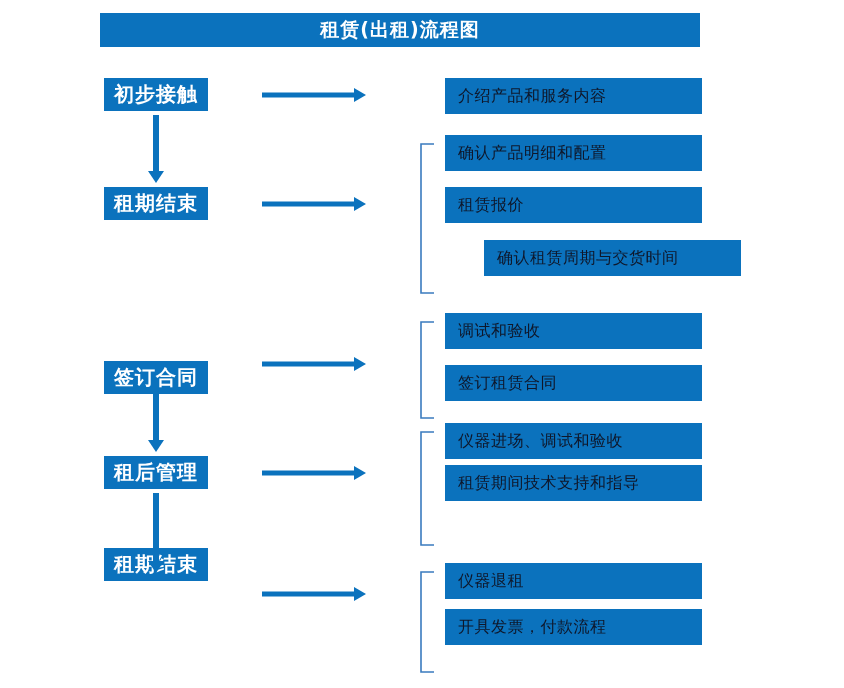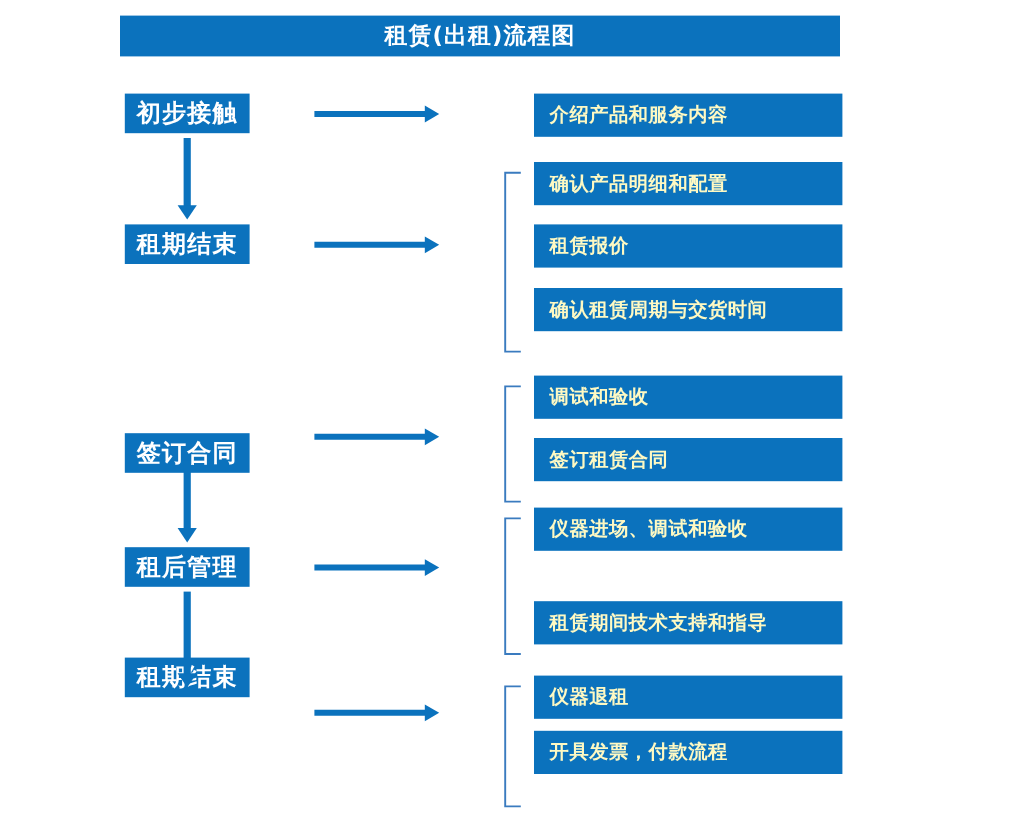--- a/index.html
+++ b/index.html
@@ -50,23 +50,23 @@
     letter-spacing: 1px;
   }
 
   
   .detail-box {
     position: absolute;
     left: 445px;
     width: 257px;
     height: 36px;
     background: #0b72bd;
-    color: #fef9c3;
+    color: #0f172a;
     font-size: 16px;
-    font-weight: bold;
+    font-weight: normal;
     display: flex;
     align-items: center;
     padding-left: 13px;
     letter-spacing: 0.5px;
   }
 
   
   .conn {
     position: absolute;
     pointer-events: none;
@@ -169,22 +169,22 @@
         <svg width="16" height="102" viewBox="0 0 16 102">
           <path d="M14 1 L1 1 L1 101 L14 101" fill="none" stroke="#3a7bbf" stroke-width="1.6"></path>
         </svg>
       </div>
     </div>
 
   <div id="detail-layer">
       <div class="detail-box" style="top: 78px;">介绍产品和服务内容</div>
       <div class="detail-box" style="top: 135px;">确认产品明细和配置</div>
       <div class="detail-box" style="top: 187px;">租赁报价</div>
-      <div class="detail-box" style="top: 240px;">确认租赁周期与交货时间</div>
+      <div class="detail-box" style="top: 240px; margin-left: 39px;">确认租赁周期与交货时间</div>
       <div class="detail-box" style="top: 313px;">调试和验收</div>
       <div class="detail-box" style="top: 365px;">签订租赁合同</div>
       <div class="detail-box" style="top: 423px;">仪器进场、调试和验收</div>
-      <div class="detail-box" style="top: 501px;">租赁期间技术支持和指导</div>
+      <div class="detail-box" style="top: 465px;">租赁期间技术支持和指导</div>
       <div class="detail-box" style="top: 563px;">仪器退租</div>
       <div class="detail-box" style="top: 609px;">开具发票，付款流程</div>
     </div>
 
 </div>
 
 </body></html>

